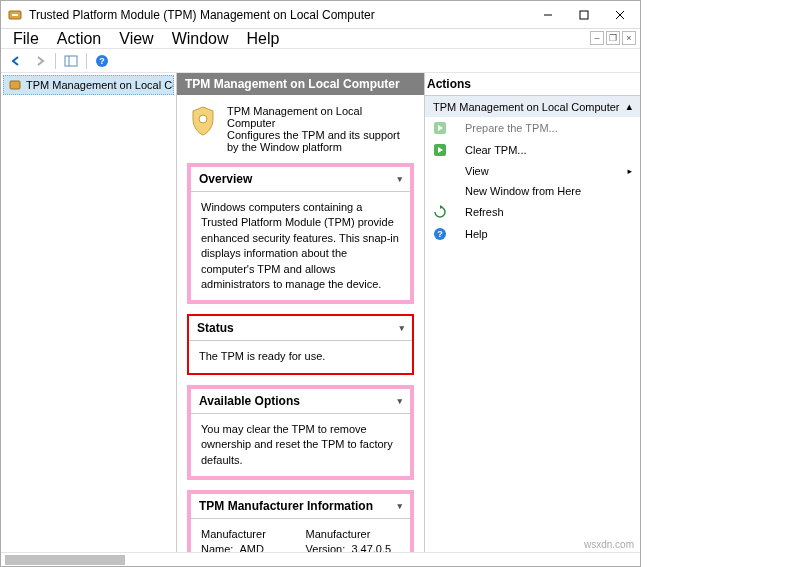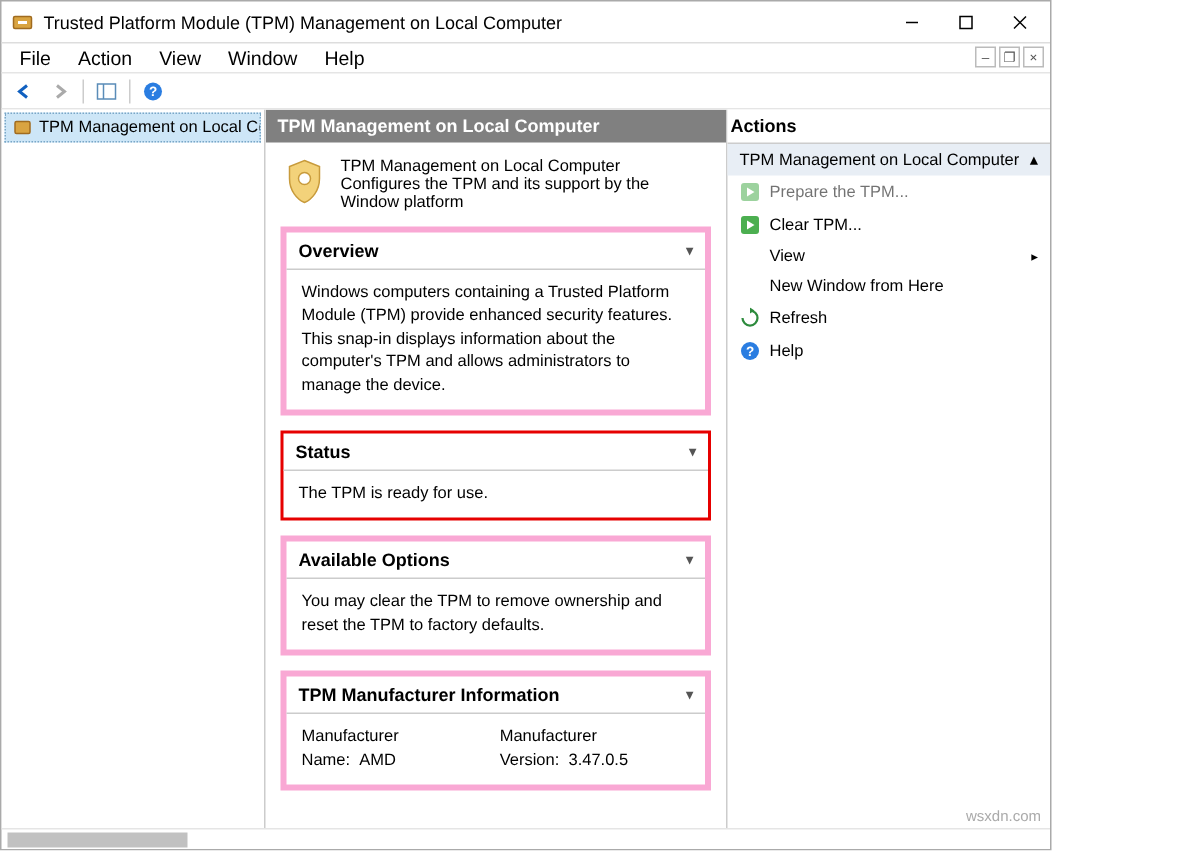--- a/index.html
+++ b/index.html
@@ -1,24 +1,24 @@
 <!DOCTYPE html>
 <html><head>
 <meta charset="utf-8">
 <style>
 * { box-sizing: border-box; }
 body { margin: 0; font-family: "Segoe UI", Tahoma, sans-serif; font-size: 11px; background: #fff; color: #000; }
-.window { width: 701px; height: 567px; border: 1px solid #aaa; display: flex; flex-direction: column; position: relative; }
+.window { width: 641px; height: 567px; border: 1px solid #aaa; display: flex; flex-direction: column; position: relative; }
 .titlebar { height: 28px; display: flex; align-items: center; padding: 0 2px 0 6px; border-bottom: 1px solid #ddd; }
 .titlebar .appicon { width: 16px; height: 16px; margin-right: 6px; }
 .titlebar .title { flex: 1; font-size: 12px; }
 .winbtns { display: flex; height: 100%; }
 .winbtn { width: 36px; display: flex; align-items: center; justify-content: center; font-family: sans-serif; font-size: 13px; }
 .menubar { height: 20px; display: flex; align-items: center; padding: 0 4px; gap: 2px; border-bottom: 1px solid #e5e5e5; position: relative; }
-.menuitem { padding: 1px 8px; font-size: 13px; }
+.menuitem { padding: 1px 8px; font-size: 16px; }
 .syssmall { position: absolute; right: 4px; top: 2px; display: flex; gap: 2px; }
 .syssmall span { width: 14px; height: 14px; display: flex; align-items: center; justify-content: center; border: 1px solid #bbb; font-size: 9px; color: #555; }
 .toolbar { height: 24px; display: flex; align-items: center; padding: 0 4px; gap: 2px; border-bottom: 1px solid #e5e5e5; }
 .tbtn { width: 22px; height: 20px; display: flex; align-items: center; justify-content: center; border: 1px solid transparent; }
 .sep { width: 1px; height: 16px; background: #ccc; margin: 0 2px; }
 .main { flex: 1; display: flex; overflow: hidden; }
 .leftpane { width: 176px; border-right: 1px solid #ccc; padding: 2px; background: #fff; overflow: hidden; position: relative; }
 .treeitem { display: flex; align-items: center; gap: 4px; padding: 2px 4px; background: #cde6f7; border: 1px dotted #7aa7c7; white-space: nowrap; overflow: hidden; }
 .midpane { flex: 1; background: #fff; display: flex; flex-direction: column; overflow: hidden; }
 .midheader { background: #808080; color: #fff; padding: 4px 8px; font-size: 12px; font-weight: bold; }
@@ -26,21 +26,21 @@
 .infocard { display: flex; gap: 10px; padding: 4px 6px 10px 6px; align-items: flex-start; }
 .section { border: 4px solid #f9a8d4; margin: 0 4px 10px 4px; }
 .section.hl { border: 2px solid #e60000; }
 .sechead { border-bottom: 1px solid #ccc; padding: 5px 8px; font-weight: bold; font-size: 12px; display: flex; justify-content: space-between; align-items: center; }
 .secbody { padding: 8px 10px; font-size: 11px; line-height: 1.4; }
 .mfrrow { display: flex; gap: 24px; }
 .collapse { font-size: 9px; color: #555; }
 .rightpane { width: 216px; border-left: 1px solid #ccc; background: #fff; display: flex; flex-direction: column; }
 .acthead { background: #fff; border-bottom: 1px solid #ccc; padding: 4px 2px; font-size: 12px; font-weight: bold; }
 .actgroup { background: #e8eef5; padding: 4px 8px; font-size: 11px; display: flex; justify-content: space-between; align-items: center; }
-.actitem { display: flex; align-items: center; gap: 6px; padding: 4px 8px; font-size: 11px; }
+.actitem { display: flex; align-items: center; gap: 18px; padding: 4px 8px; font-size: 11px; }
 .actchev { margin-left: auto; font-size: 9px; }
 .scrollbar-bottom { height: 14px; border-top: 1px solid #e5e5e5; display: flex; align-items: center; }
 .scrollthumb { height: 10px; width: 120px; background: #c1c1c1; margin-left: 4px; }
 .watermark { position: absolute; right: 6px; bottom: 16px; font-size: 10px; color: #aaa; }
 svg { display: block; }
 </style>
 </head>
 <body>
 
 <div class="window">

